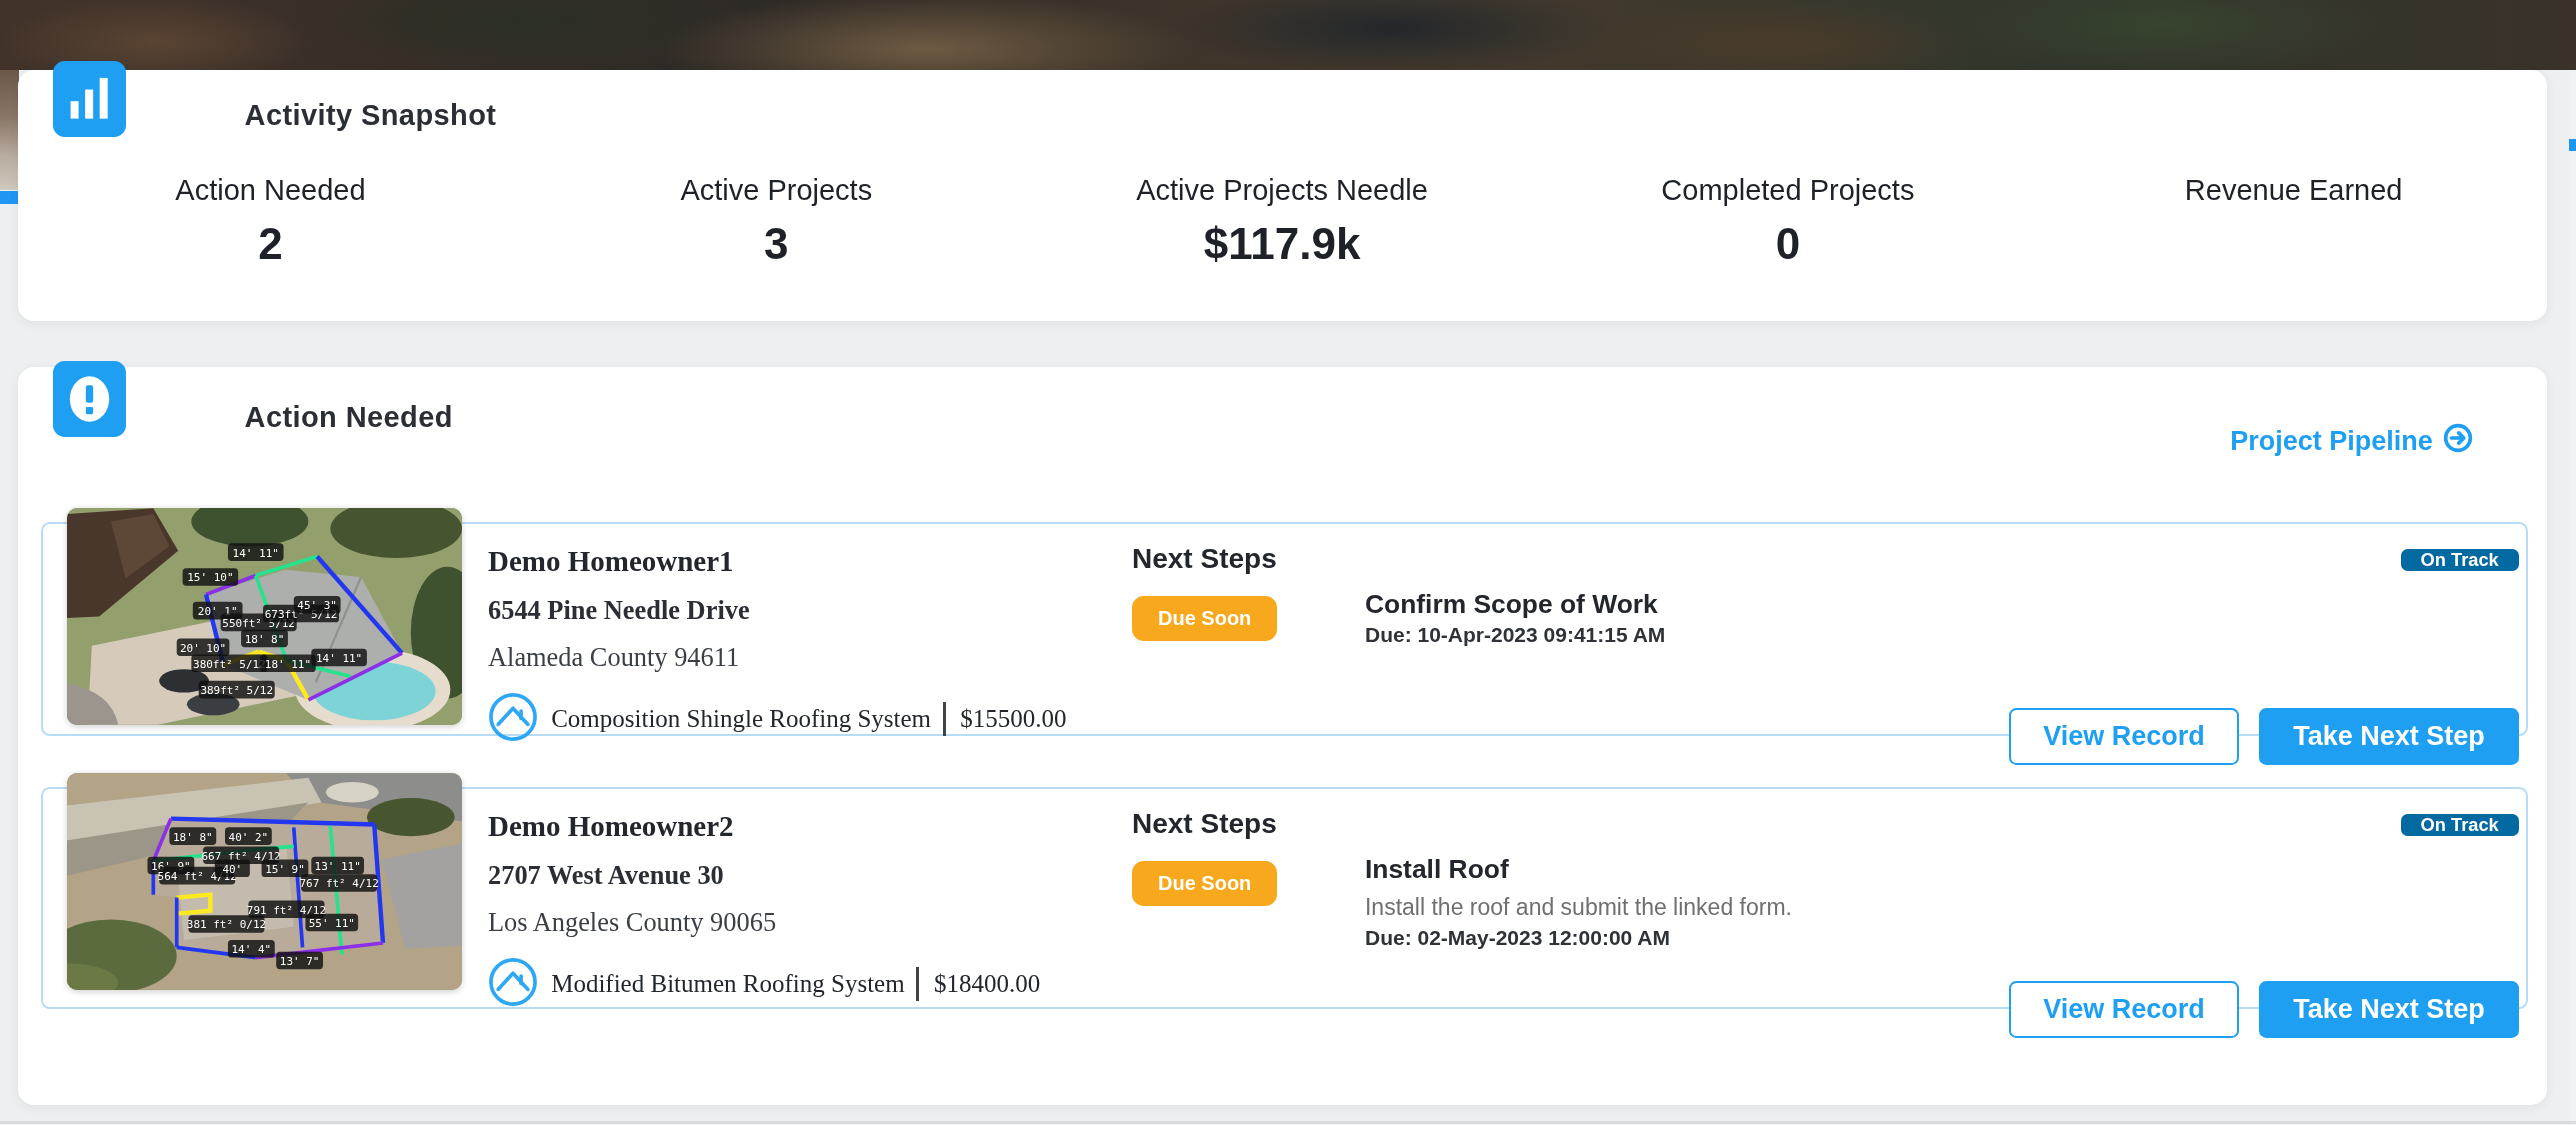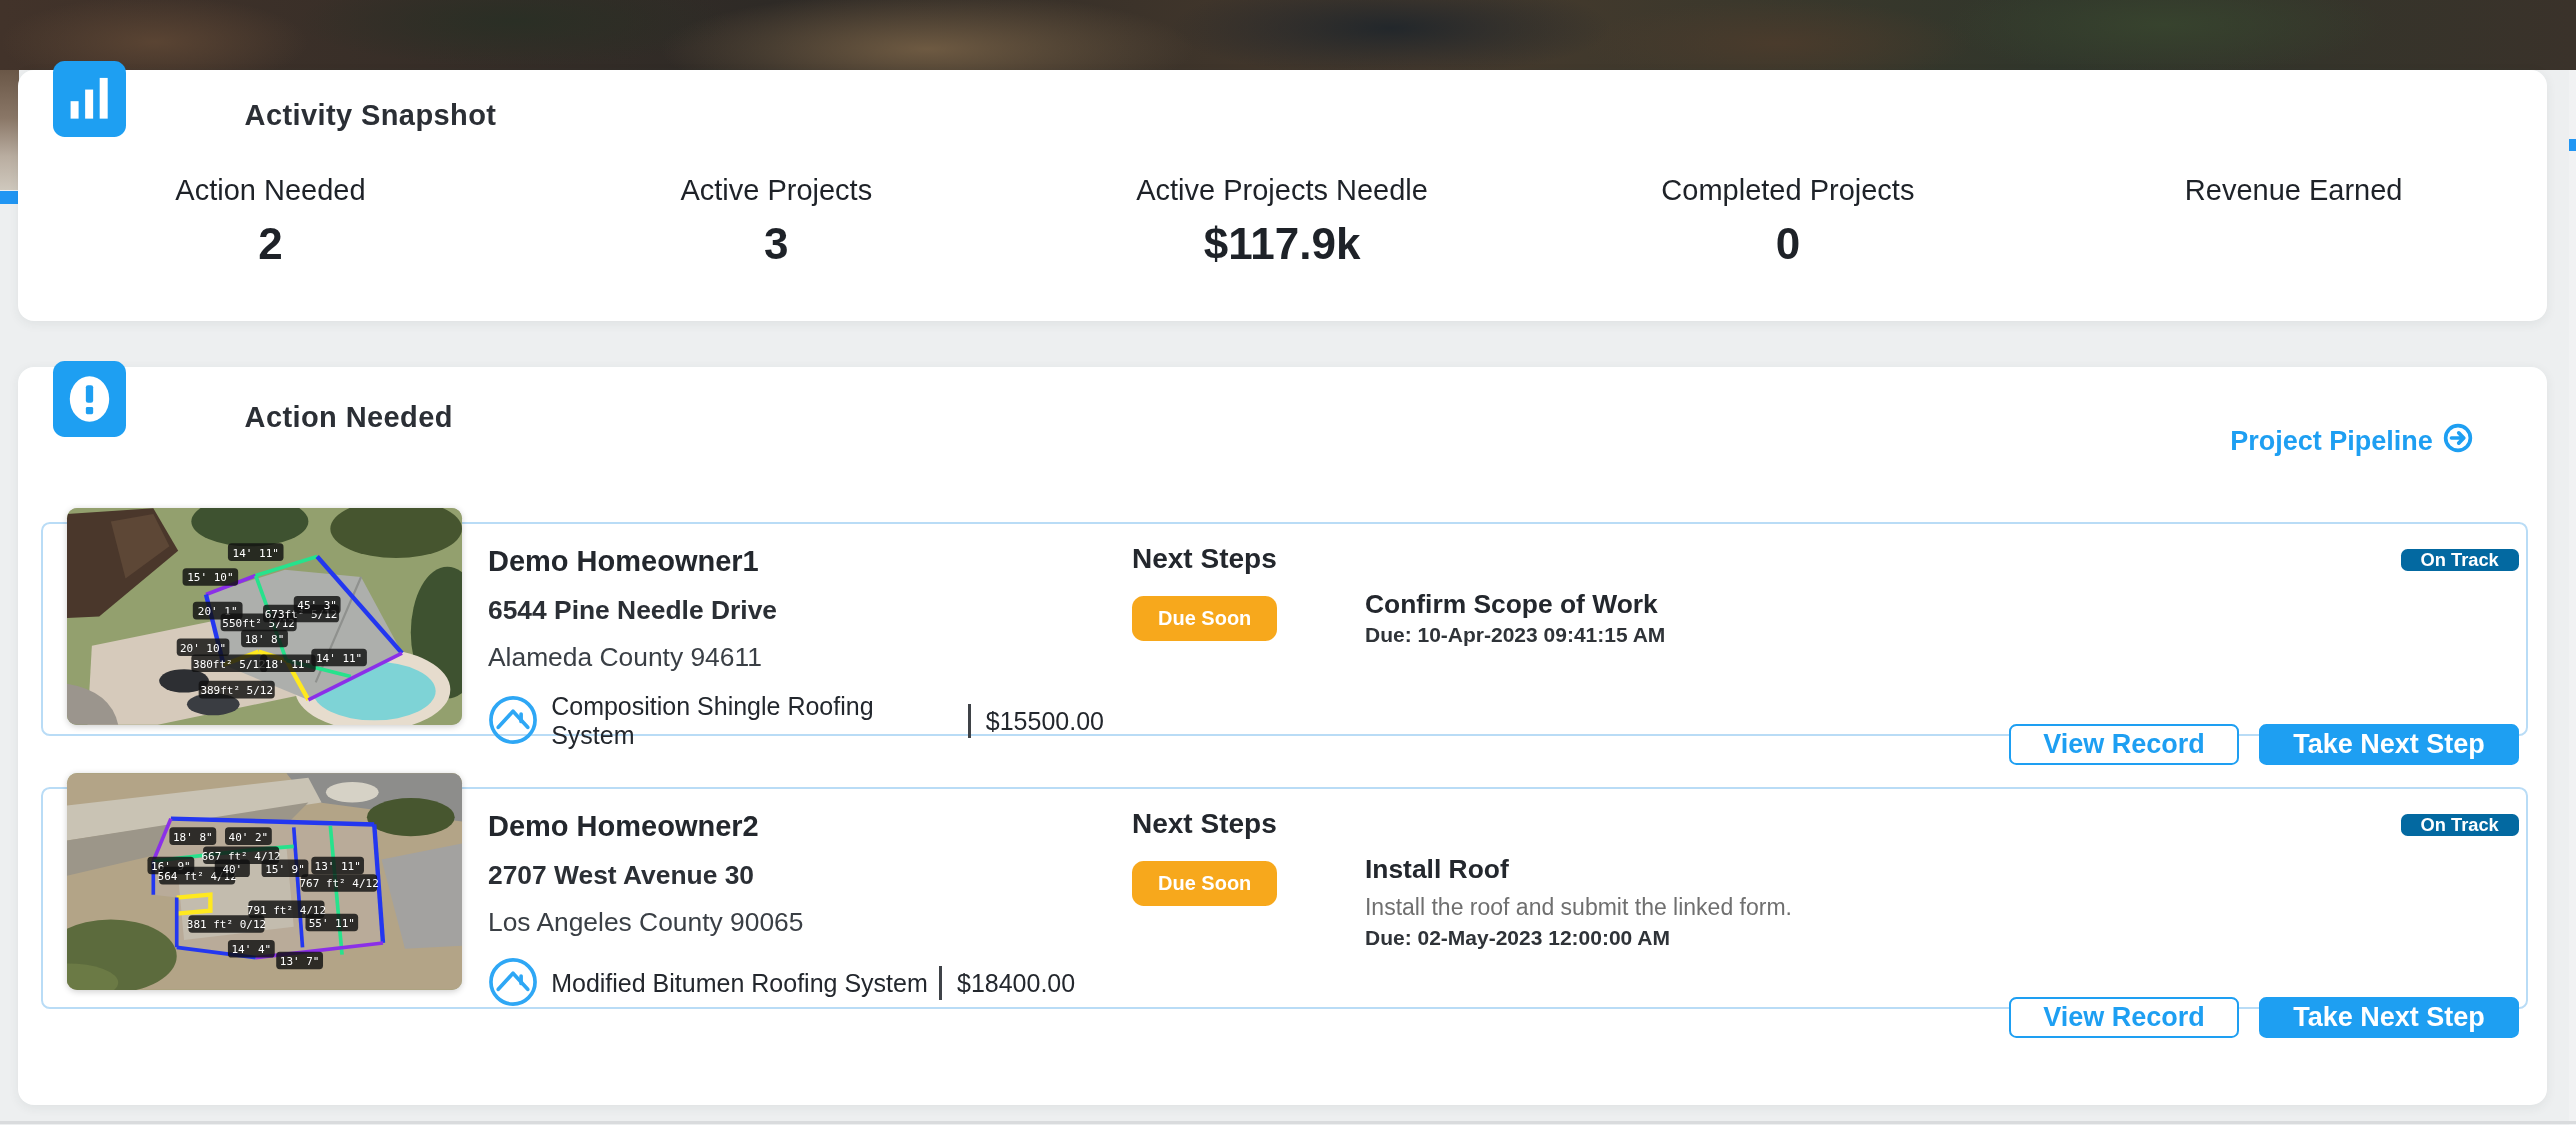--- a/index.html
+++ b/index.html
@@ -62,21 +62,21 @@
   }
   .project-1{ top:155px; height:214px; }
   .project-2{ top:420px; height:222px; }
 
   .thumb{
     width:395px; height:217px; margin-top:-16px; border-radius:10.3px; overflow:hidden;
     flex:none; box-shadow:0 1.5px 5.9px rgba(0,0,0,.18); background:#9aa273; cursor:pointer;
   }
   .thumb svg{ display:block; }
 
-  .info{ margin-left:26.4px; padding-top:20.5px; width:616px; flex:none; }
+  .info{ margin-left:26.4px; padding-top:20.5px; width:616px; flex:none;font-family:Liberation Serif, serif; }
   .p-name{ font-size:29px; font-weight:700; color:#23272d; }
   .p-addr{ font-size:26.4px; font-weight:700; color:#2b2f35; margin-top:17.6px; }
   .p-city{ font-size:26.4px; font-weight:400; color:#3a3f45; margin-top:16px; }
   .roof-line{ display:flex; align-items:center; margin-top:19px; }
   .roof-text{ font-size:25px; color:#23272d; margin-left:13.2px; }
   .v-div{ width:2.9px; height:34px; background:#3f4348; margin:0 14.7px 0 11.7px; }
   .price{ font-size:25px; color:#23272d; }
 
   .next{ margin-left:28px; flex:1; position:relative; padding-top:19px; }
   .next-title{ font-size:28px; font-weight:600; color:#23272d; }
@@ -88,21 +88,21 @@
   .task-title{ font-size:26.4px; font-weight:600; color:#23272d; }
   .task-desc{ font-size:23px; line-height:31px; color:#6f6f6f; margin-top:7.3px; }
   .task-due{ font-size:21px; font-weight:700; color:#2f3338; margin-top:2.9px; }
 
   .on-track{
     position:absolute; top:25px; right:7.3px; background:#0369a1; color:#fff;
     font-size:18.3px; font-weight:600; padding:0 20px; border-radius:6.6px;
   }
 
   .btn-row{ position:absolute; bottom:-31px; right:7.3px; display:flex; gap:20.5px; z-index:3; }
-  .btn{ font-size:27px; font-weight:600; padding:3px 32px; border-radius:7.3px; border:2.9px solid #1e9ff2; cursor:pointer; font-family:inherit; }
+  .btn{ font-size:27px; font-weight:600; padding:11px 32px; border-radius:7.3px; border:2.9px solid #1e9ff2; cursor:pointer; font-family:inherit; }
   .btn-outline{ background:#fff; color:#1e9ff2; }
   .btn-solid{ background:#1e9ff2; color:#fff; }
 
   
   .chip rect{ fill:#101010; opacity:.82; }
   .chip text{ fill:#fff; font-size:15px; font-family:"DejaVu Sans Mono", monospace; text-anchor:middle; }
 </style>
 </head>
 <body>
 

